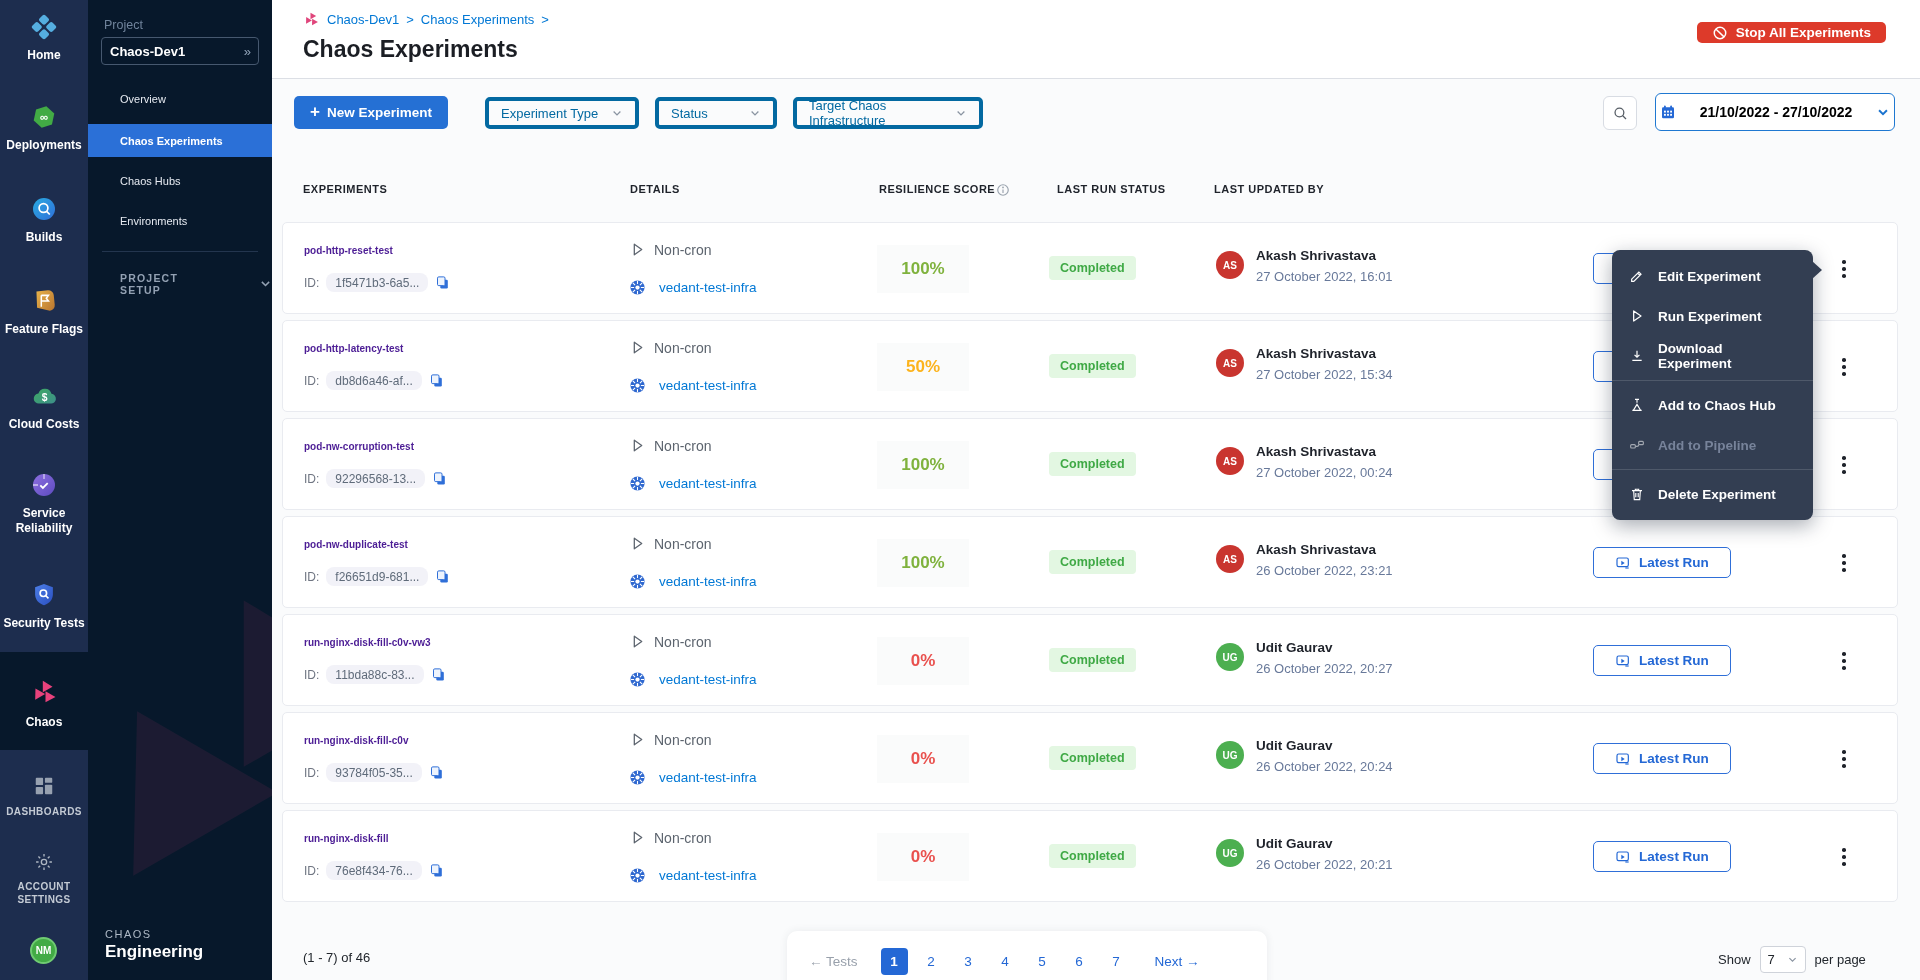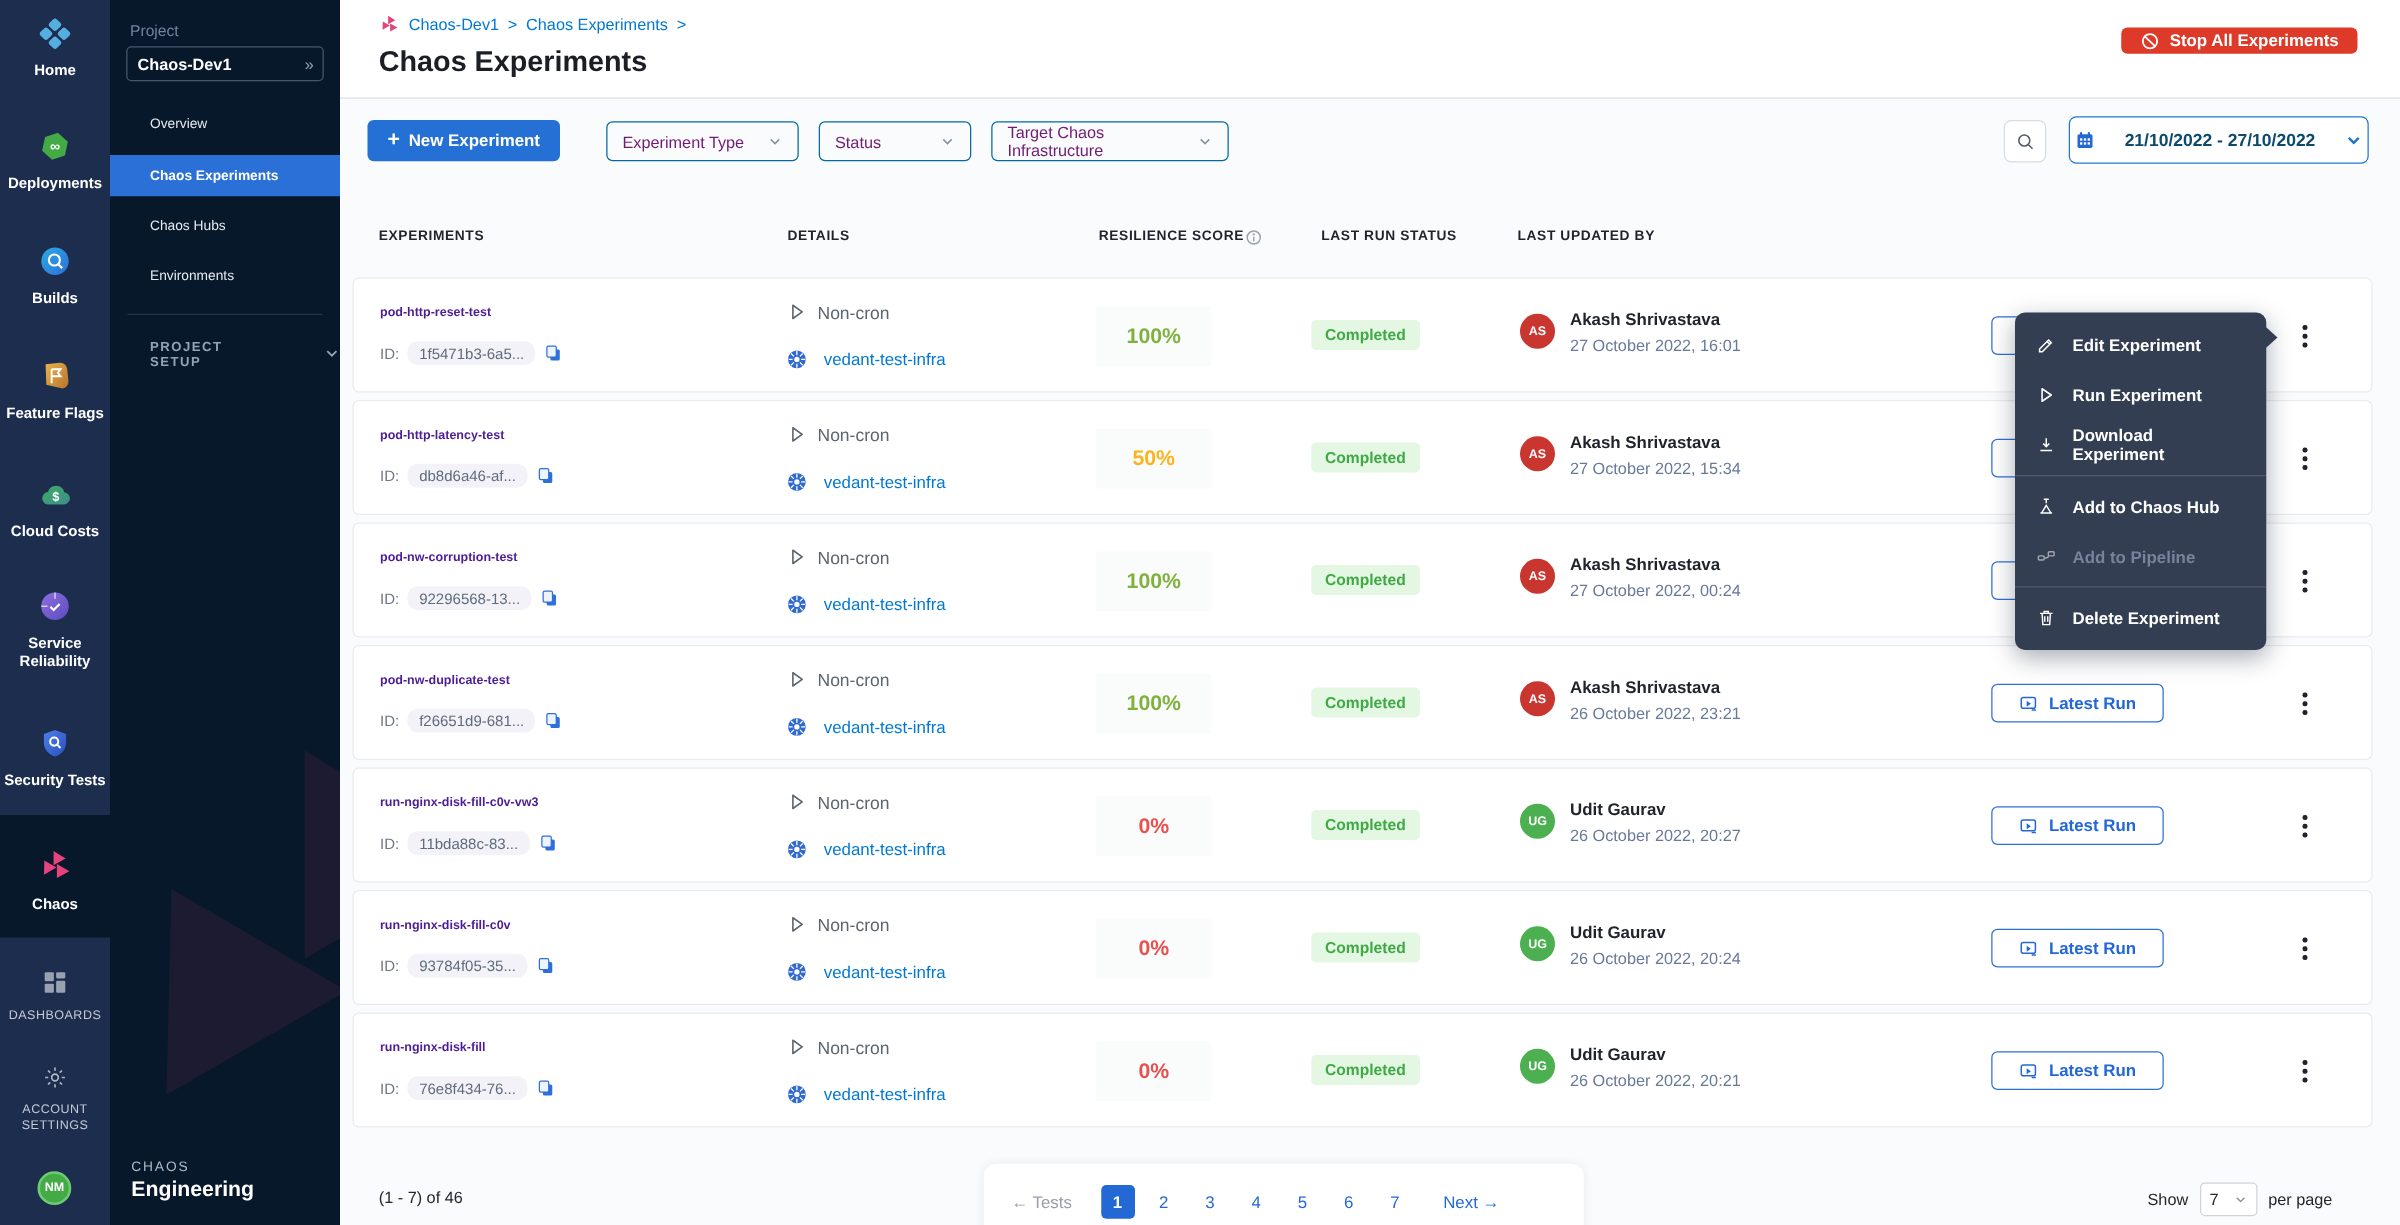--- a/index.html
+++ b/index.html
@@ -2,21 +2,21 @@
 <html><head>
 <meta charset="utf-8">
 <style>
   * { margin:0; padding:0; box-sizing:border-box; }
   html,body { width:1920px; height:980px; overflow:hidden; font-family:"Liberation Sans",sans-serif; background:#fafbfc; position:relative; }
 
   
   .rail { position:absolute; left:0; top:0; width:88px; height:980px; background:#1d2d4e; z-index:30; }
   .rail-item { position:absolute; left:0; width:88px; display:flex; flex-direction:column; align-items:center; gap:4px; cursor:pointer; text-align:center; }
   .rail-item .lbl { font-size:12px; font-weight:bold; color:#ffffff; line-height:1.25; }
-  .rail-item.small .lbl { font-size:10px; font-weight:normal; color:#c3cad4; letter-spacing:.4px; line-height:1.3; }
+  .rail-item.small .lbl { font-size:10px; font-weight:bold; color:#c3cad4; letter-spacing:.4px; line-height:1.3; }
   .rail-active-block { position:absolute; left:0; top:652px; width:88px; height:98px; background:#07182b; }
   .rail-avatar { position:absolute; left:30px; top:937px; width:27px; height:27px; border-radius:50%; background:#42ab45; border:2px solid #6fcb72; color:#fff; font-size:10px; font-weight:bold; display:flex; align-items:center; justify-content:center; cursor:pointer; }
 
   
   .panel { position:absolute; left:88px; top:0; width:184px; height:980px; background:#07182b; z-index:20; overflow:hidden; }
   .proj-label { position:absolute; left:16px; top:18px; font-size:12.5px; color:#70849c; }
   .proj-select { position:absolute; left:13px; top:37px; width:158px; height:28px; border:1px solid #46586f; border-radius:4px; display:flex; align-items:center; padding:0 8px; cursor:pointer; }
   .proj-select .pname { color:#fff; font-size:13px; font-weight:bold; flex:1; }
   .proj-select .dbl { color:#93a5ba; font-size:13px; letter-spacing:-1px; }
   .pnav-item { position:absolute; left:0; width:184px; height:30px; display:flex; align-items:center; padding-left:32px; color:#e6eaf1; font-size:11px; cursor:pointer; }
@@ -33,23 +33,23 @@
   .main-header { position:absolute; left:0; top:0; right:0; height:79px; background:#ffffff; border-bottom:1px solid #dcdfe5; }
   .breadcrumb { position:absolute; left:31px; top:11px; display:flex; align-items:center; gap:7px; font-size:13px; }
   .breadcrumb a { color:#0278d5; text-decoration:none; cursor:pointer; }
   .breadcrumb .sep { color:#0278d5; }
   .page-title { position:absolute; left:31px; top:36px; font-size:23px; font-weight:bold; color:#1b1e24; }
   .stop-btn { position:absolute; right:34px; top:22px; height:21px; background:#dd3a2a; border:none; border-radius:5px; color:#fff; font-weight:bold; font-size:13.5px; display:flex; align-items:center; gap:8px; padding:0 15px; cursor:pointer; font-family:inherit; }
 
   .toolbar { position:absolute; left:0; top:79px; right:0; height:81px; }
   .new-btn { position:absolute; left:22px; top:17px; height:33px; background:#2570d4; border:none; border-radius:5px; color:#fff; font-weight:bold; font-size:13.5px; display:flex; align-items:center; gap:7px; padding:0 16px; cursor:pointer; font-family:inherit; }
   .new-btn .plus { font-size:17px; font-weight:bold; margin-top:-2px; }
-  .filter { position:absolute; top:18px; height:32px; background:#fafbfc; border:1px solid #0369a1; border-radius:5px; display:flex; align-items:center; justify-content:space-between; padding:0 12px; font-size:13px; color:#701a75; cursor:pointer; }
+  .filter { position:absolute; top:18px; height:32px; background:#fafbfc; border:4px solid #0369a1; border-radius:5px; display:flex; align-items:center; justify-content:space-between; padding:0 12px; font-size:13px; color:#0369a1; cursor:pointer; }
   .search-btn { position:absolute; left:1331px; top:17px; width:34px; height:34px; background:#fff; border:1px solid #d8dce3; border-radius:6px; display:flex; align-items:center; justify-content:center; cursor:pointer; }
-  .date-range { position:absolute; left:1383px; top:14px; width:240px; height:38px; border:1.6px solid #1f78d1; border-radius:6px; background:#fff; display:flex; align-items:center; justify-content:center; gap:24px; color:#0c4a6e; font-size:14px; font-weight:bold; cursor:pointer; }
+  .date-range { position:absolute; left:1383px; top:14px; width:240px; height:38px; border:1.6px solid #1f78d1; border-radius:6px; background:#fff; display:flex; align-items:center; justify-content:center; gap:24px; color:#000000; font-size:14px; font-weight:bold; cursor:pointer; }
 
   .thead { position:absolute; left:0; top:183px; right:0; height:20px; font-size:11px; font-weight:bold; color:#1f232b; letter-spacing:.5px; }
   .thead span { position:absolute; top:0; }
   .info-ic { position:absolute; left:724px; top:-2px; cursor:pointer; }
 
   .rows { position:absolute; left:10px; top:222px; width:1616px; }
   .rowcard { position:relative; height:92px; background:#fff; border:1px solid #e9ebf0; border-radius:5px; margin-bottom:6px; }
   .exp-name { position:absolute; left:21px; top:22px; font-size:10px; font-weight:bold; color:#4c1d95; cursor:pointer; }
   .id-line { position:absolute; left:21px; top:50px; display:flex; align-items:center; gap:7px; }
   .id-line .idlbl { font-size:12px; color:#6f7582; }

